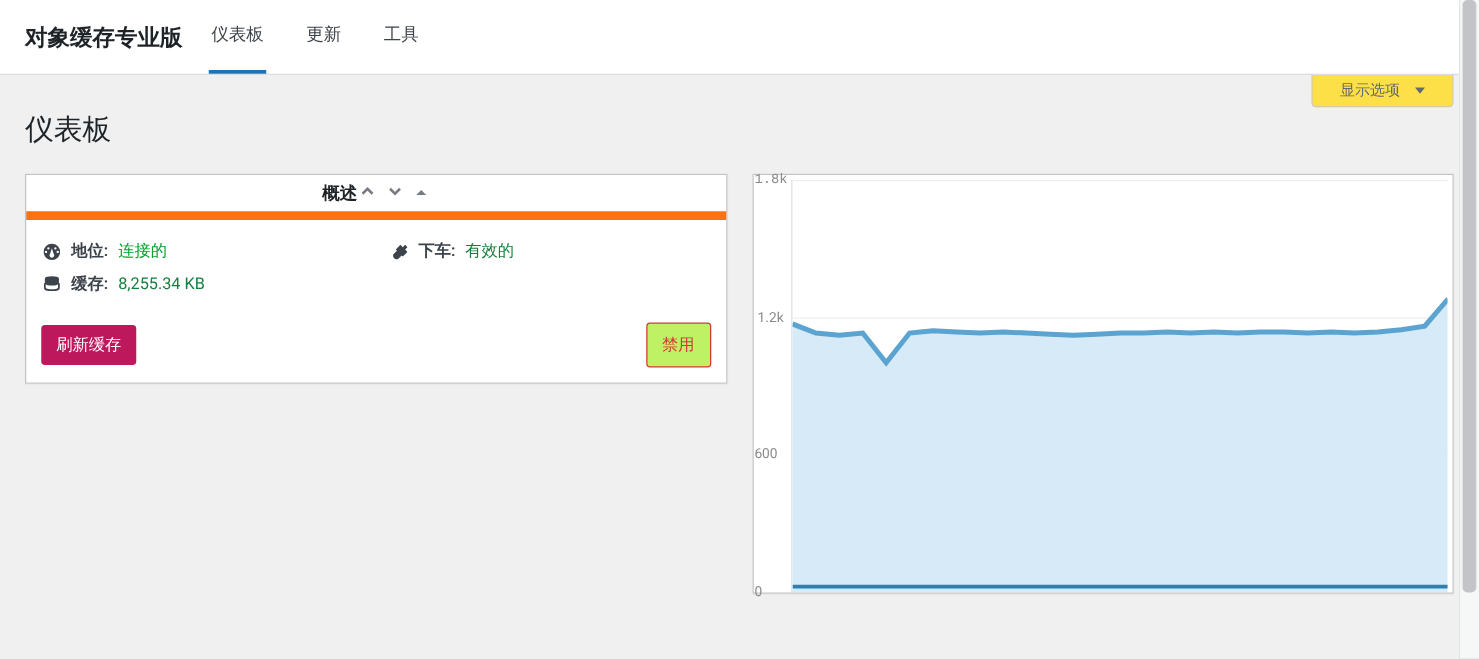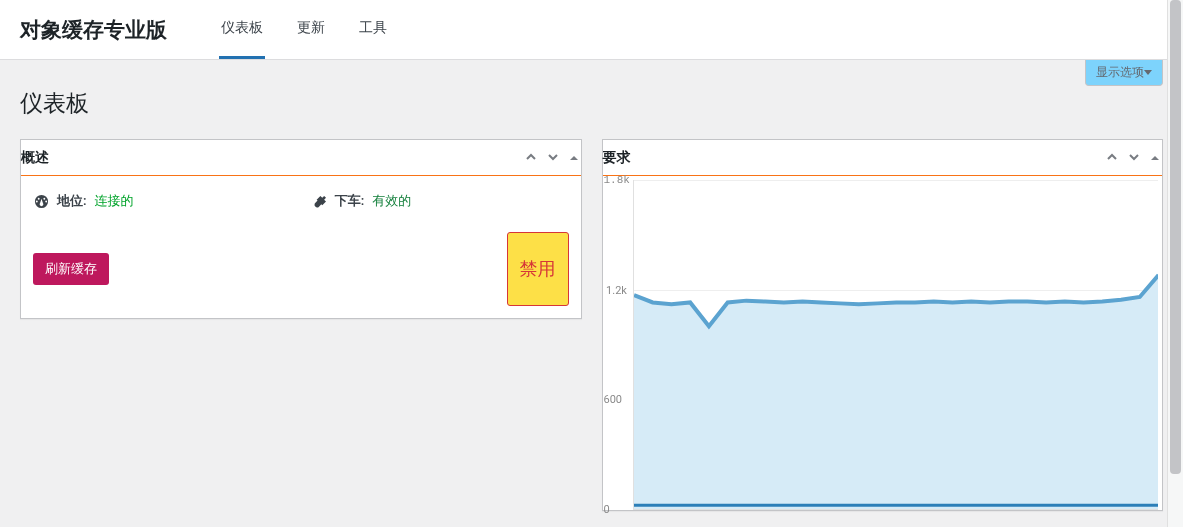--- a/index.html
+++ b/index.html
@@ -11,24 +11,24 @@
     }
     .topbar {
       background: #fff;
       border-bottom: 1px solid #dcdcde;
       display: flex;
       align-items: center;
       padding: 0 20px;
       height: 60px;
     }
     .topbar-title {
-      font-size: 21px;
+      font-size: 18px;
       font-weight: 600;
       color: #1d2327;
-      margin-right: 52px;
+      margin-right: 21px;
     }
     .topbar-tabs { display: flex; gap: 30px; height: 100%; align-items: stretch; }
     .topbar-tab {
       display: flex;
       align-items: center;
       color: #3c434a;
       font-size: 14px;
       cursor: pointer;
       border-bottom: 3px solid transparent;
       padding: 0 2px;
@@ -40,31 +40,31 @@
     .content {
       padding: 10px 20px 20px 20px;
       position: relative;
     }
     .screen-options {
       position: absolute;
       top: 0;
       right: 20px;
     }
     .screen-options-btn {
-      background: #7dd3fc;
+      background: #fde047;
       border: 1px solid #c3c4c7;
       border-top: none;
       border-radius: 0 0 4px 4px;
-      padding: 4px 10px;
+      padding: 4px 22px;
       font-size: 12px;
       color: #646970;
       cursor: pointer;
       display: flex;
       align-items: center;
-      gap: 0;
+      gap: 12px;
     }
     .page-heading {
       font-size: 23px;
       font-weight: 400;
       color: #1d2327;
       padding: 18px 0 8px;
     }
     .panels {
       display: flex;
       gap: 20px;
@@ -75,23 +75,23 @@
       min-width: 0;
     }
     .postbox {
       background: #fff;
       border: 1px solid #c3c4c7;
       box-shadow: 0 1px 1px rgba(0,0,0,.04);
     }
     .postbox-header {
       display: flex;
       align-items: center;
-      justify-content: space-between;
-      border-bottom: 1px solid #f97316;
-      padding: 0 0;
+      justify-content: center;
+      border-bottom: 7px solid #f97316;
+      padding: 0 15px;
       height: 36px;
     }
     .postbox-title {
       font-size: 14px;
       font-weight: 600;
       color: #1d2327;
     }
     .postbox-actions { display: flex; gap: 6px; align-items: center; }
     .postbox-actions .hicon {
       color: #787c82;
@@ -128,26 +128,26 @@
     .btn-primary {
       background: #be185d;
       color: #fff;
       border: none;
       padding: 7px 12px;
       border-radius: 3px;
       font-size: 13px;
       cursor: pointer;
     }
     .btn-secondary {
-      background: #fde047;
+      background: #bef264;
       color: #d63638;
       border: 1px solid #d63638;
-      padding: 24px 12px;
+      padding: 8px 12px;
       border-radius: 3px;
-      font-size: 18px;
+      font-size: 13px;
       cursor: pointer;
     }
     .chart-wrap {
       padding: 4px 0 0 0;
     }
     .chart {
       position: relative;
       height: 330px;
       margin-left: 30px;
       margin-right: 4px;
@@ -248,20 +248,31 @@
             <div class="overview-col">
               <div class="overview-row">
                 <span class="ov-icon">
                   <svg width="15" height="15" viewBox="0 0 16 16" fill="currentColor">
                       <path d="M8 1a7 7 0 100 14A7 7 0 008 1zM4 8a1 1 0 11-2 0 1 1 0 012 0zm2-3a1 1 0 11-2 0 1 1 0 012 0zm6 3a1 1 0 112 0 1 1 0 01-2 0zm-2-3a1 1 0 112 0 1 1 0 01-2 0zM8 13a2 2 0 01-1.5-3.3L8 5l1.5 4.7A2 2 0 018 13z"></path>
                     </svg>
                 </span>
                 <span class="ov-label">地位:</span>
                 <span class="ov-val-green">连接的</span>
               </div>
+              <div class="overview-row">
+                <span class="ov-icon">
+                  <svg width="15" height="15" viewBox="0 0 16 16" fill="currentColor">
+                      <ellipse cx="8" cy="3" rx="6" ry="2"></ellipse>
+                      <path d="M2 3v4c0 1.1 2.7 2 6 2s6-.9 6-2V3"></path>
+                      <path d="M2 7v4c0 1.1 2.7 2 6 2s6-.9 6-2V7" fill="none" stroke="currentColor" stroke-width="1.5"></path>
+                    </svg>
+                </span>
+                <span class="ov-label">缓存:</span>
+                <span class="ov-val">8,255.34 KB</span>
+              </div>
             </div>
             <div class="overview-col">
               <div class="overview-row">
                 <span class="ov-icon">
                   <svg width="15" height="15" viewBox="0 0 16 16" fill="currentColor">
                       <path d="M10 2l-4 4 1 1-3 3a3 3 0 004 4l3-3 1 1 4-4-2-2 2-2-2-2-2 2-2-2z"></path>
                     </svg>
                 </span>
                 <span class="ov-label">下车:</span>
                 <span class="ov-val">有效的</span>
@@ -271,40 +282,20 @@
           <div class="overview-buttons">
             <button class="btn-primary">刷新缓存</button>
             <button class="btn-secondary">禁用</button>
           </div>
         </div>
       </div>
     </div>
 
     <div class="panel-col">
       <div class="postbox">
-        <div class="postbox-header">
-          <div class="postbox-title">要求</div>
-          <div class="postbox-actions">
-            <span class="hicon">
-              <svg width="12" height="12" viewBox="0 0 12 12">
-                  <path d="M2 8 L6 4 L10 8" fill="none" stroke="currentColor" stroke-width="2"></path>
-                </svg>
-            </span>
-            <span class="hicon">
-              <svg width="12" height="12" viewBox="0 0 12 12">
-                  <path d="M2 4 L6 8 L10 4" fill="none" stroke="currentColor" stroke-width="2"></path>
-                </svg>
-            </span>
-            <span class="hicon">
-              <svg width="10" height="10" viewBox="0 0 10 10">
-                  <path d="M1 7 L5 3 L9 7 Z" fill="currentColor"></path>
-                </svg>
-            </span>
-          </div>
-        </div>
         <div class="inside chart-wrap">
           <div class="chart" id="chart">
               <div class="ytick" style="top: 329px;">0</div>
               <div class="ytick" style="top: 219.333px;">600</div>
               <div class="gridline" style="top: 219.333px;"></div>
               <div class="ytick" style="top: 109.667px; text-align: center;">1.2k</div>
               <div class="gridline" style="top: 109.667px;"></div>
               <div class="ytick" style="top: 0px; font-family: Liberation Mono, monospace;">1.8k</div>
               <div class="gridline" style="top: 0px;"></div>
               <svg class="chart-svg" viewBox="0 0 1000 1000" preserveAspectRatio="none">

